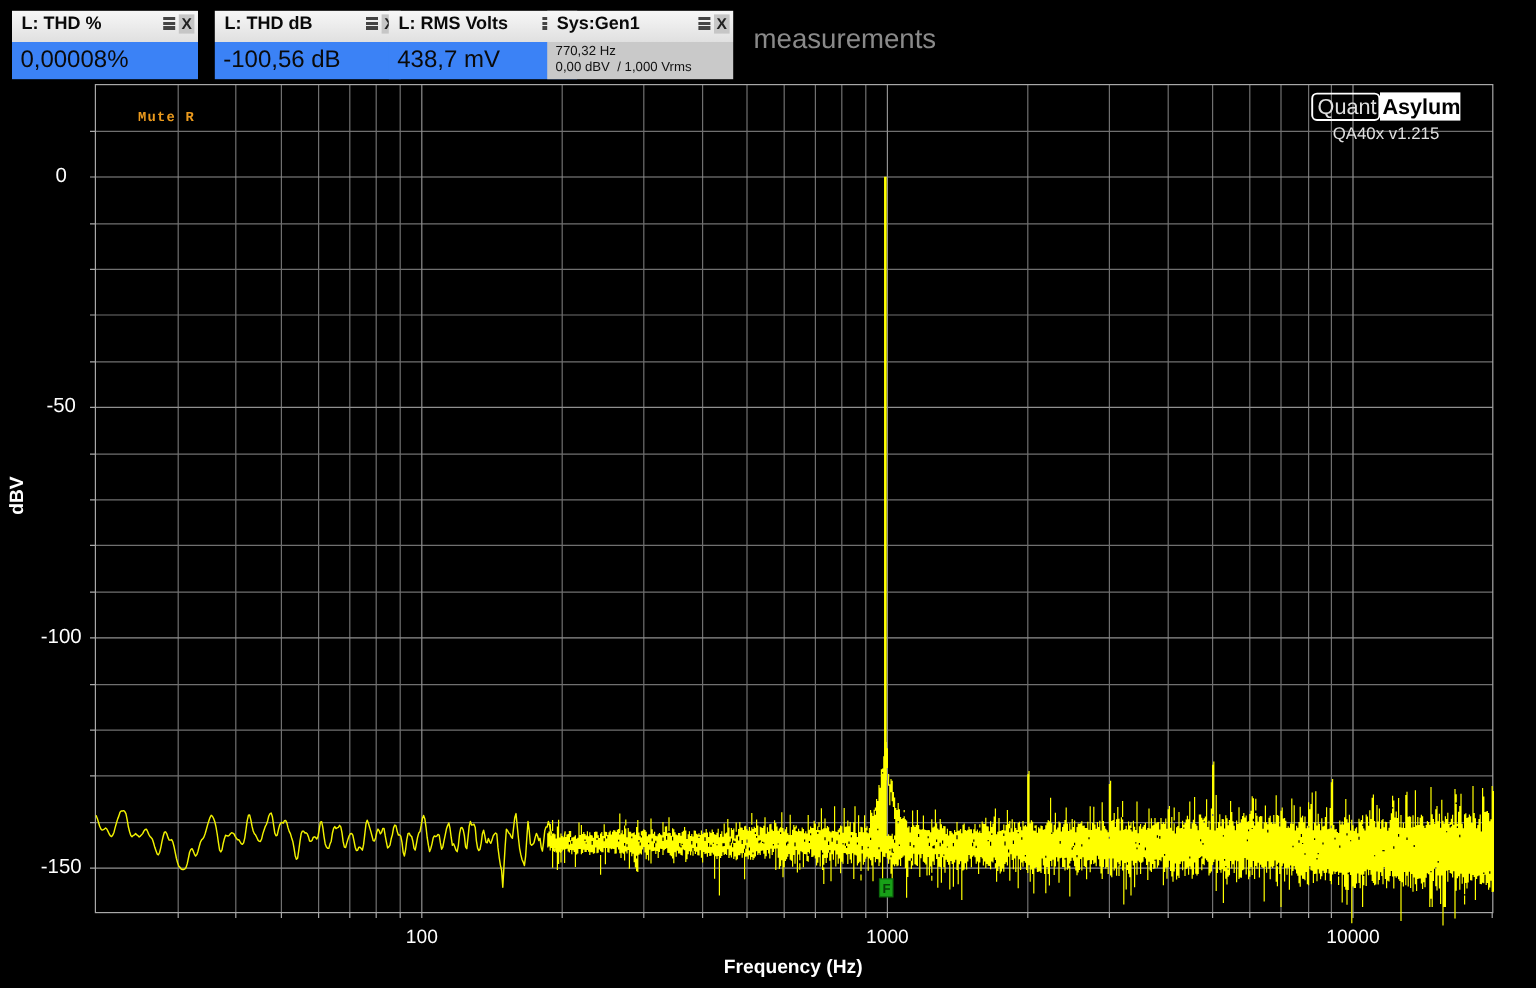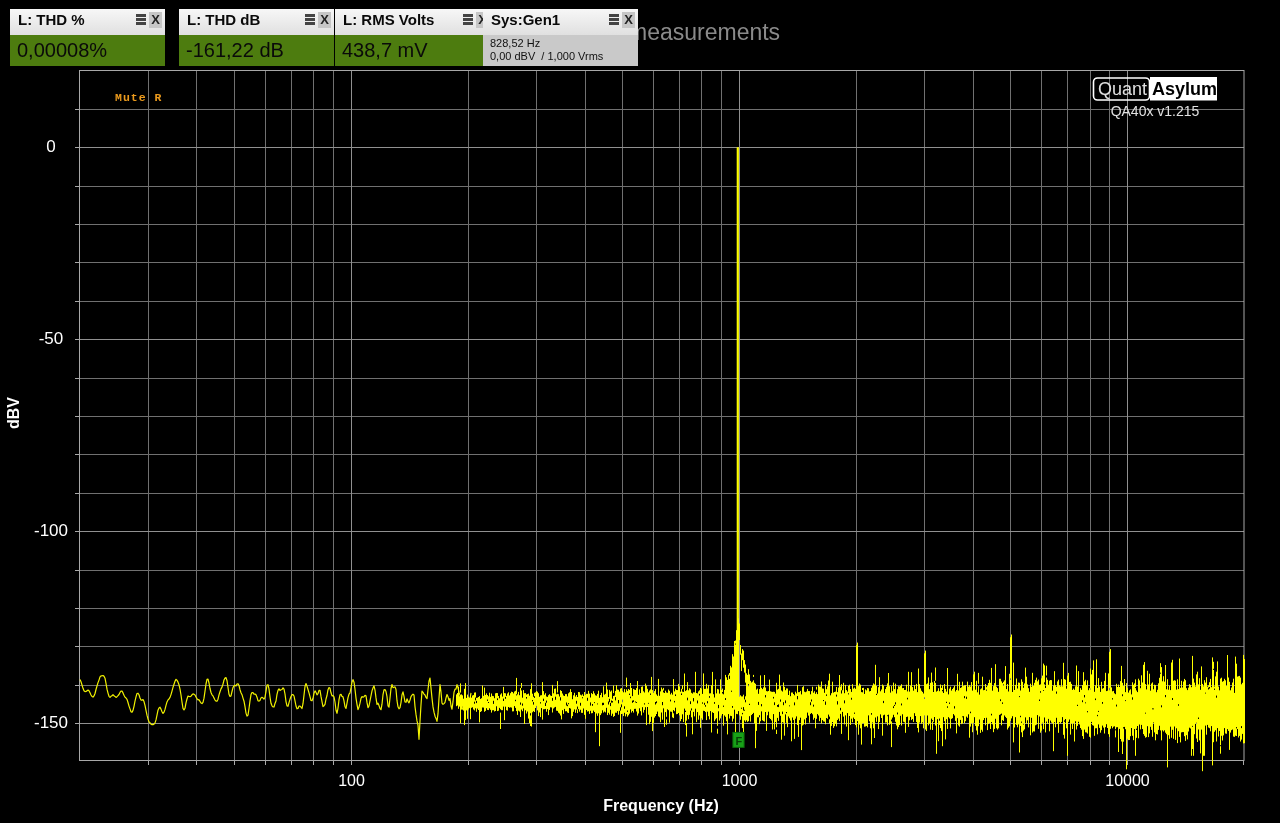--- a/index.html
+++ b/index.html
@@ -1,17 +1,17 @@
 <!DOCTYPE html>
 <html><head><meta charset="utf-8"><style>
 html,body{margin:0;padding:0;background:#000;width:1280px;height:823px;overflow:hidden;font-family:"Liberation Sans",sans-serif}
 *{box-sizing:border-box}
 .panel{position:absolute;top:9px;height:52px}
 .phead{height:26px;background:linear-gradient(#f7f7f7,#e0e0e0);color:#0a0a0a;font-weight:bold;font-size:15px;line-height:21px;padding-left:8px;position:relative;white-space:nowrap}
-.pval{height:31px;background:#4d7c0f;font-size:20px;color:#0a0a0a;line-height:30px;padding-left:7px;white-space:nowrap}
+.pval{height:31px;background:#3b82f6;font-size:20px;color:#0a0a0a;line-height:30px;padding-left:7px;white-space:nowrap}
 .pgray{height:31px;background:#c9c9c9;color:#111;padding:2px 0 0 7px;white-space:nowrap}
 .pgray div{font-size:11px;line-height:13px}
 .btns{position:absolute;right:3px;top:2px;height:17px;display:flex;align-items:center}
 .bar3{width:10px;height:11px;margin-right:3px;background:repeating-linear-gradient(#444 0 3px,transparent 3px 4px)}
 .bx{width:13px;height:16px;background:#c6c6c6;color:#222;font-size:13px;font-weight:bold;text-align:center;line-height:16px}
 </style></head><body>
 <svg width="1280" height="823">
 <rect x="0" y="0" width="1280" height="823" fill="#000"></rect>
 <text x="628" y="40" font-size="23" fill="#8a8a8a">measurements</text>
 <path d="M148.5 70.5V760.5M196.5 70.5V760.5M234.5 70.5V760.5M265.5 70.5V760.5M291.5 70.5V760.5M313.5 70.5V760.5M333.5 70.5V760.5M468.5 70.5V760.5M536.5 70.5V760.5M585.5 70.5V760.5M622.5 70.5V760.5M653.5 70.5V760.5M679.5 70.5V760.5M701.5 70.5V760.5M721.5 70.5V760.5M856.5 70.5V760.5M924.5 70.5V760.5M973.5 70.5V760.5M1010.5 70.5V760.5M1041.5 70.5V760.5M1067.5 70.5V760.5M1090.5 70.5V760.5M1109.5 70.5V760.5M79.5 685.5H1244.0M79.5 646.5H1244.0M79.5 608.5H1244.0M79.5 570.5H1244.0M79.5 493.5H1244.0M79.5 454.5H1244.0M79.5 416.5H1244.0M79.5 378.5H1244.0M79.5 301.5H1244.0M79.5 262.5H1244.0M79.5 224.5H1244.0M79.5 186.5H1244.0M79.5 109.5H1244.0" stroke="#707070" stroke-width="1" fill="none"></path>
@@ -44,30 +44,30 @@
         <span class="bar3"></span>
         <span class="bx">X</span>
       </span></div>
 <div class="pval">0,00008%</div>
 </div>
 <div class="panel" style="left:179px;width:155px">
 <div class="phead">L: THD dB<span class="btns">
         <span class="bar3"></span>
         <span class="bx">X</span>
       </span></div>
-<div class="pval">-161,22 dB</div>
+<div class="pval">-100,56 dB</div>
 </div>
-<div class="panel" style="left:335px;width:157px">
+<div class="panel" style="left:324px;width:157px">
 <div class="phead">L: RMS Volts<span class="btns">
         <span class="bar3"></span>
         <span class="bx">X</span>
       </span></div>
 <div class="pval">438,7 mV</div>
 </div>
-<div class="panel" style="left:483px;width:155px">
+<div class="panel" style="left:456px;width:155px">
 <div class="phead">Sys:Gen1<span class="btns">
         <span class="bar3"></span>
         <span class="bx">X</span>
       </span></div>
 <div class="pgray">
-      <div>828,52 Hz</div>
+      <div>770,32 Hz</div>
       <div>0,00 dBV&nbsp; / 1,000 Vrms</div>
     </div>
 </div>
 </body></html>

